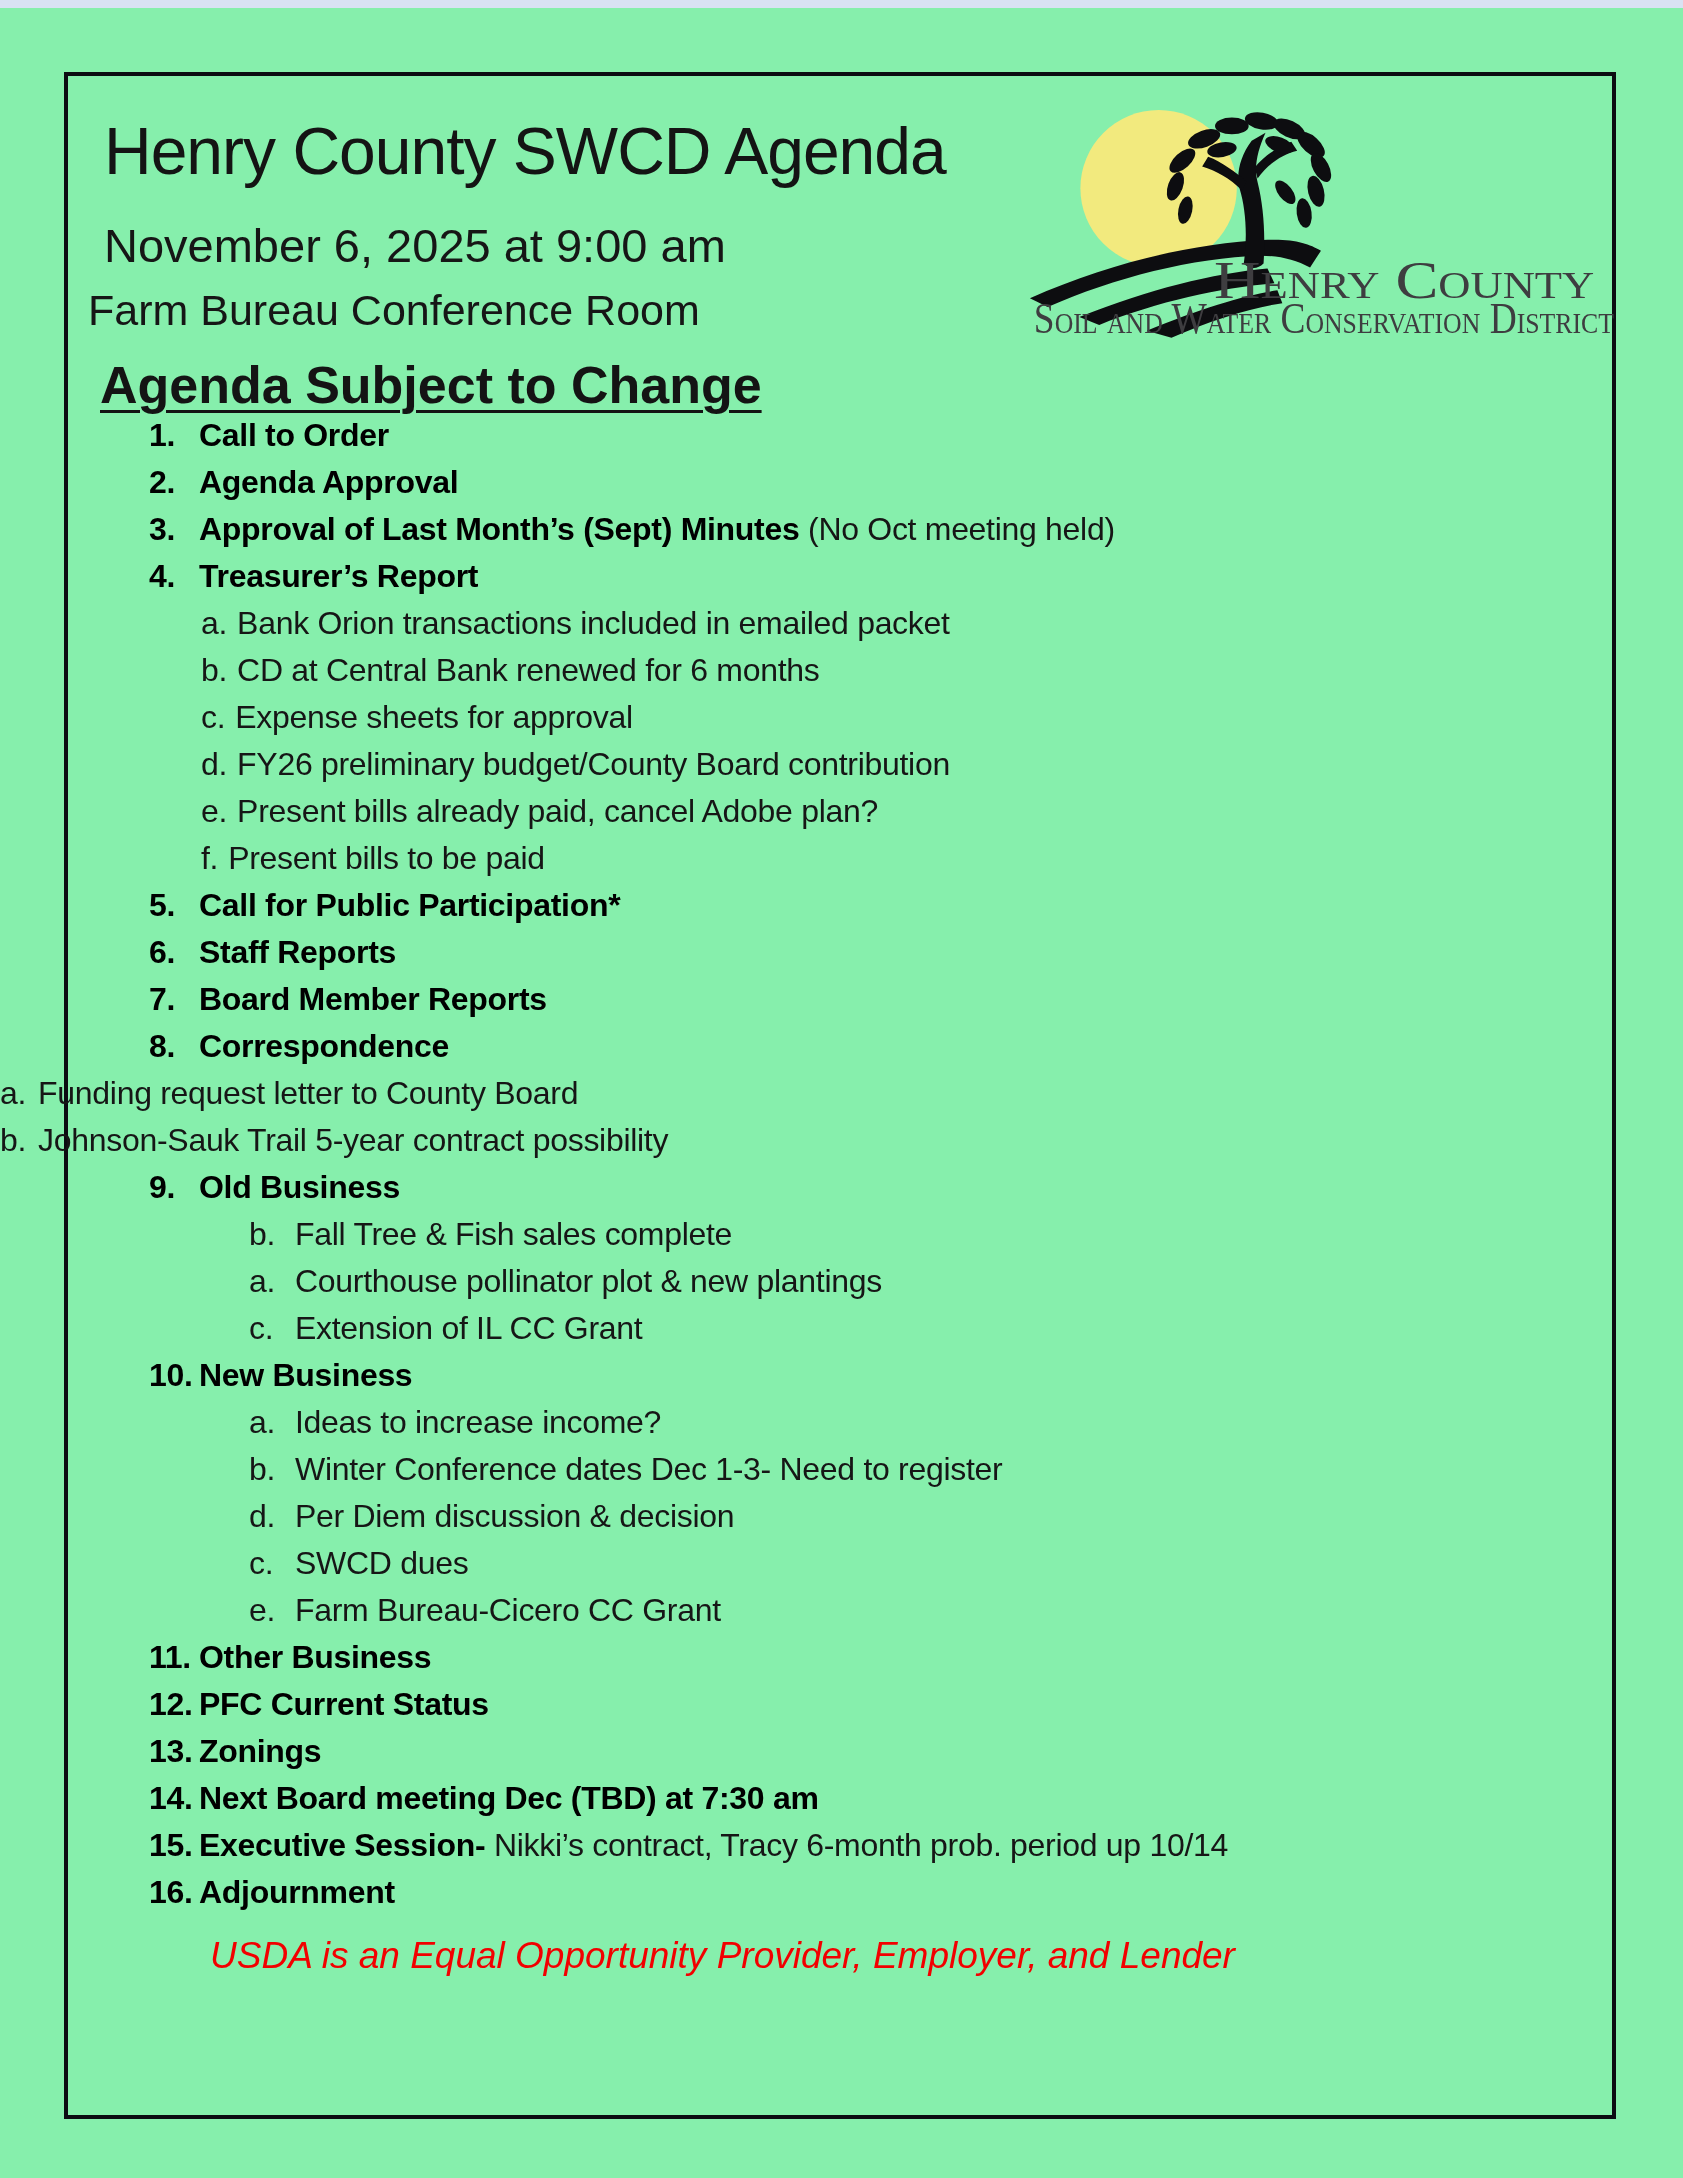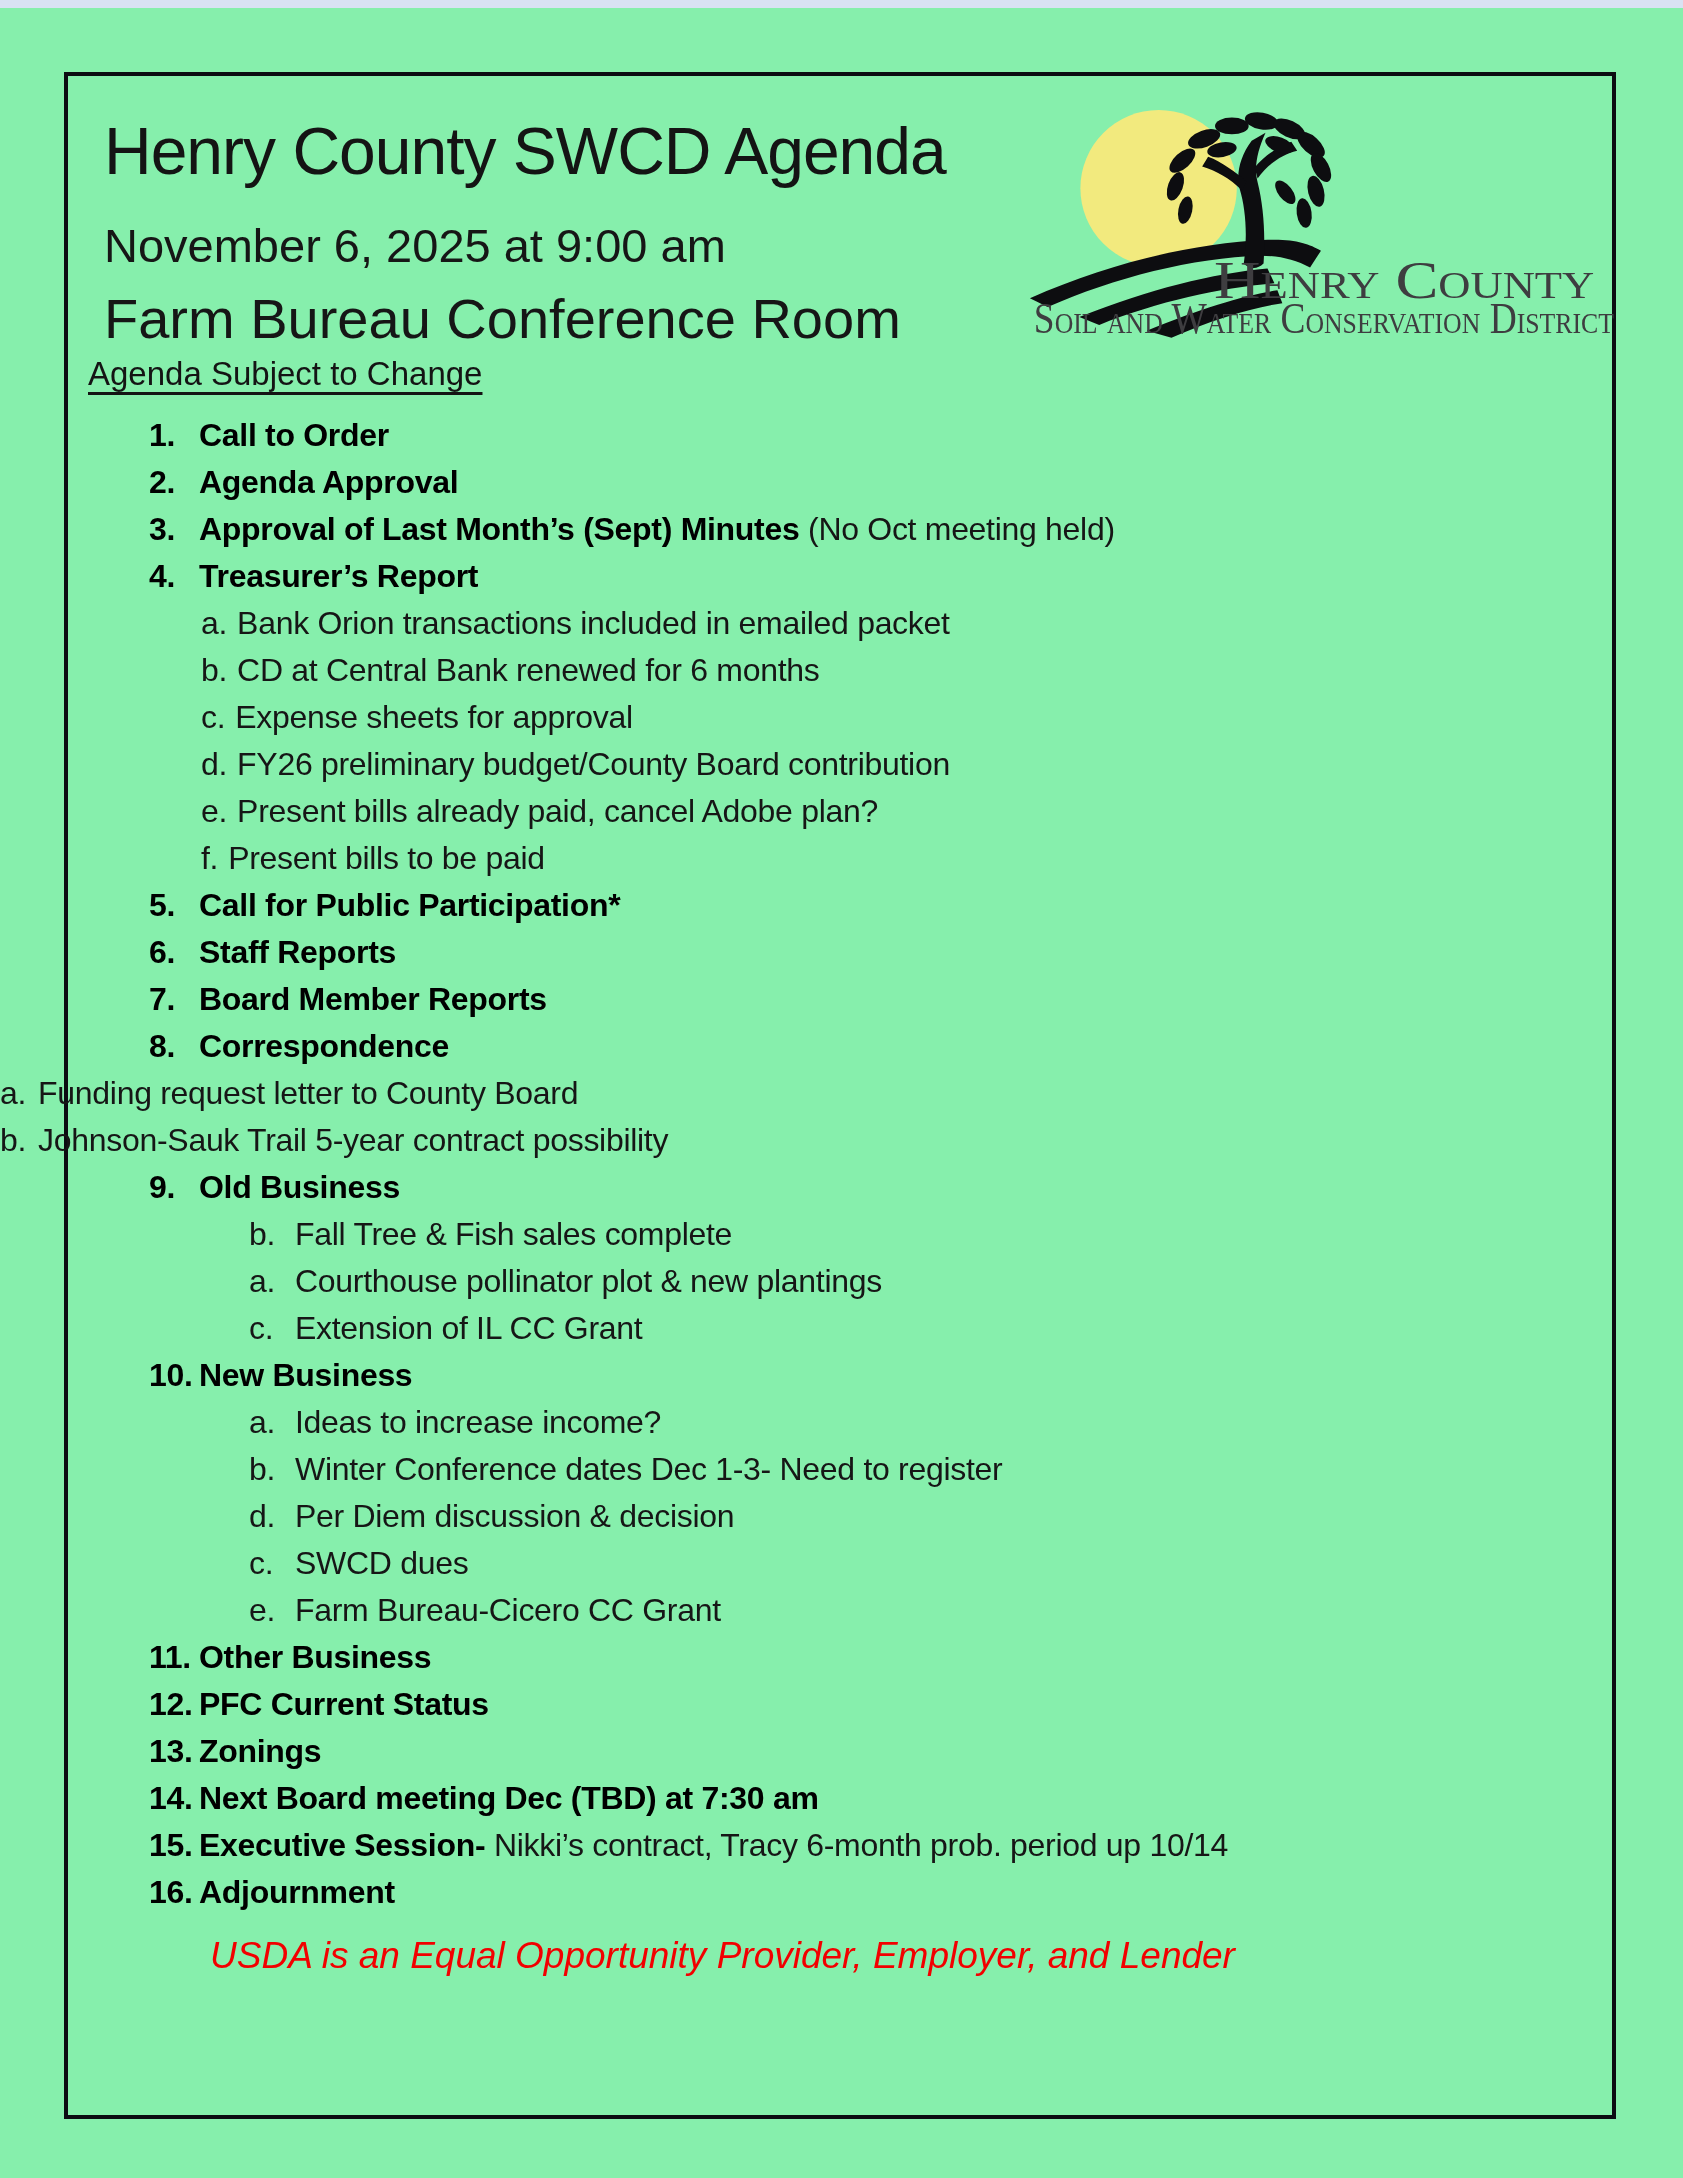--- a/index.html
+++ b/index.html
@@ -27,26 +27,26 @@
     position:absolute;left:104px;top:109px;
     font-size:66px;line-height:1.05;
     font-weight:400;letter-spacing:-1px;
     color:#141414;
   }
   .date-line{
     position:absolute;left:104px;top:210px;
     font-size:47px;font-weight:400;color:#161616;
   }
   .location-line{
-    position:absolute;left:104px;top:278px;
-    font-size:56px;font-weight:400;color:#161616;
+    position:absolute;left:88px;top:278px;
+    font-size:43px;font-weight:400;color:#161616;
   }
   .note-line{
-    position:absolute;left:88px;top:347px;
-    font-size:33px;font-weight:400;color:#141414;
+    position:absolute;left:100px;top:347px;
+    font-size:52px;font-weight:700;color:#141414;
     text-decoration:underline;
     text-underline-offset:7px;
     text-decoration-thickness:3px;
   }
   .logo{
     position:absolute;left:1020px;top:87px;
     width:594px;height:248px;
   }
   .logo text{
     font-family:"Liberation Serif", serif;

